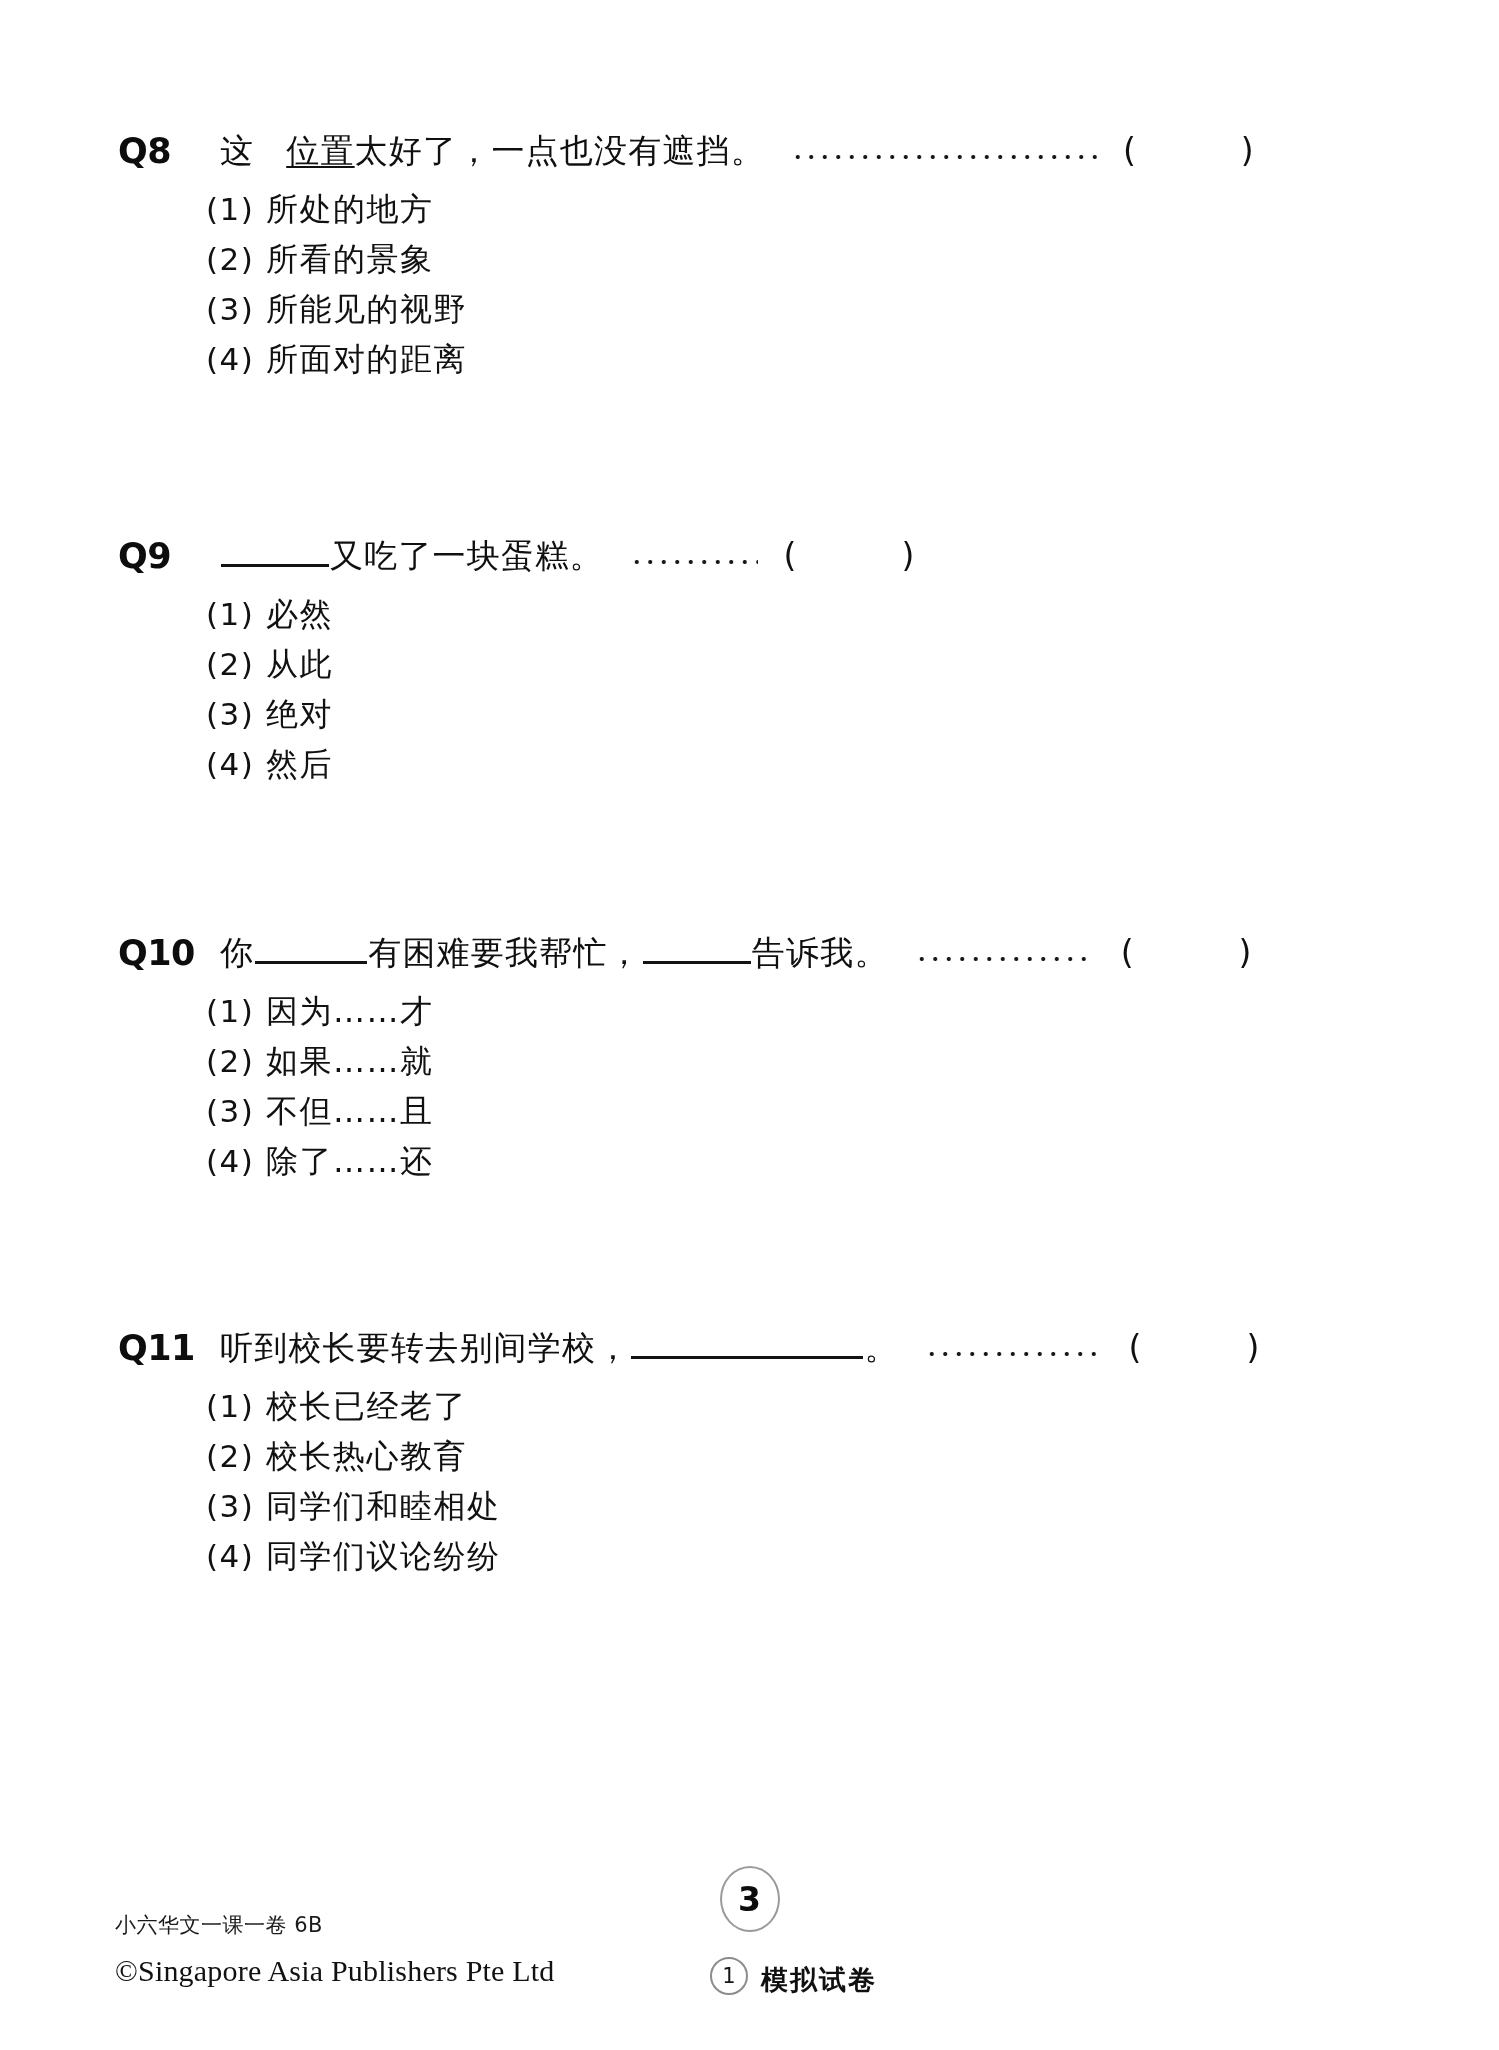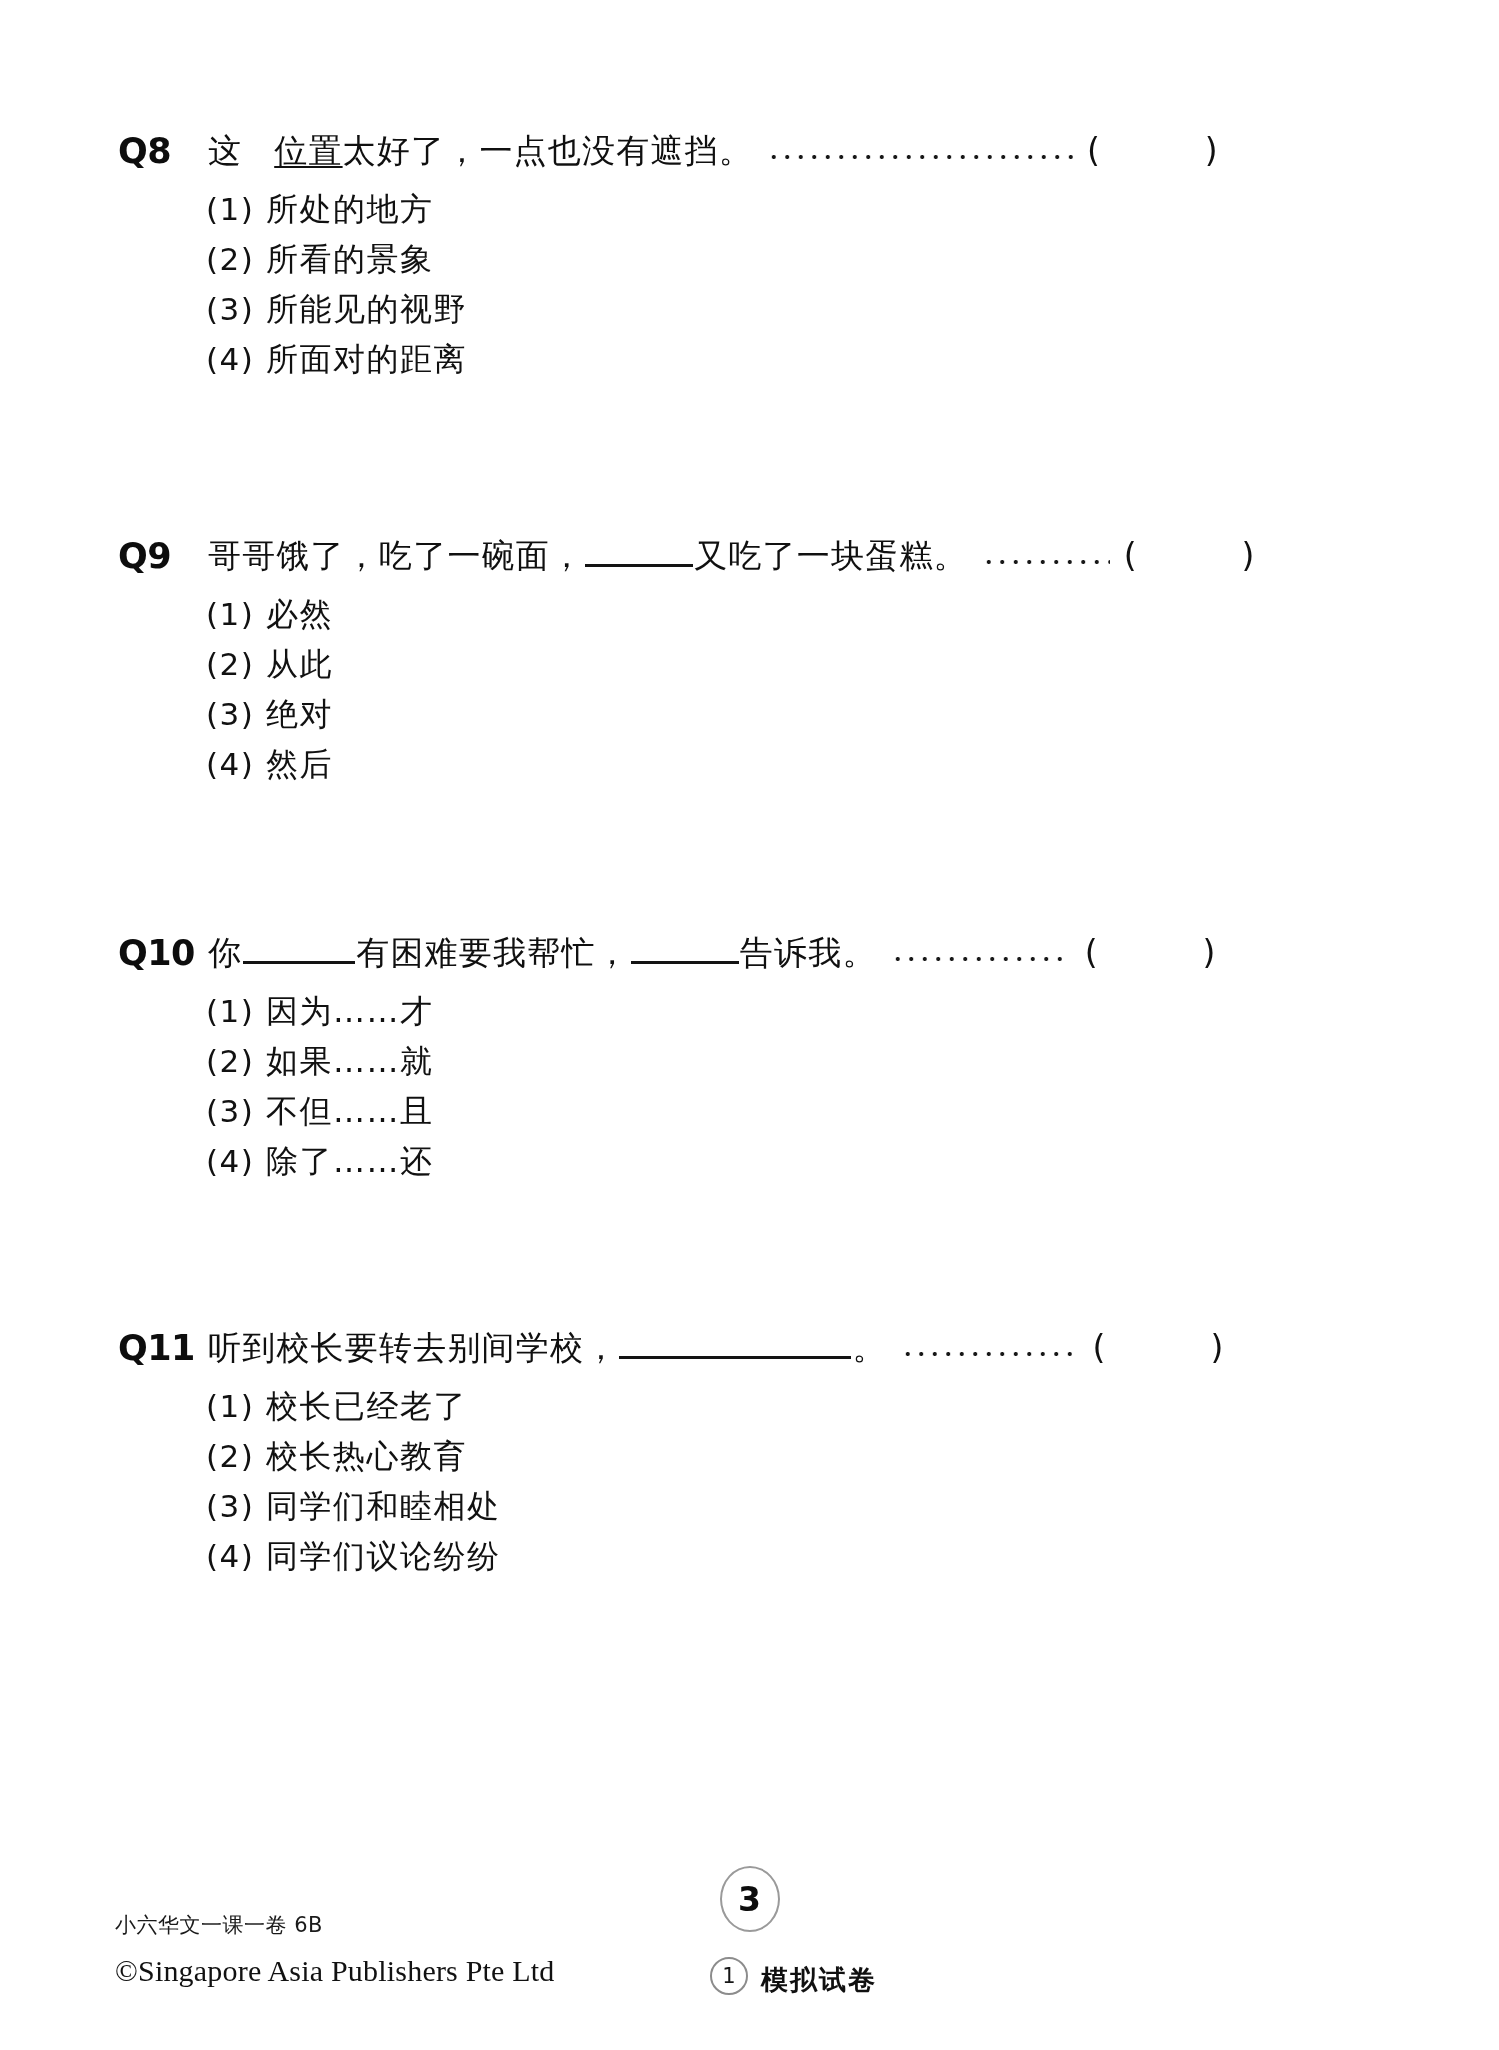--- a/index.html
+++ b/index.html
@@ -24,20 +24,21 @@
   .question-block {
     position: absolute;
     left: 118px;
     width: 1290px;
   }
 
   .q-headline {
     display: flex;
     align-items: flex-start;
     white-space: nowrap;
+    gap: 12px;
   }
 
   .q-number {
     font-family: "DejaVu Sans", "Liberation Sans", sans-serif;
     font-weight: bold;
     font-size: 35px;
     line-height: 46px;
     letter-spacing: -0.5px;
     width: 90px;
     flex: 0 0 90px;
@@ -238,21 +239,20 @@
         <span class="option-marker">(4)</span>
         <span class="option-text">所面对的距离</span>
       </div>
     </div>
   </div>
 
   <div class="question-block" style="top:533px;">
     <div class="q-headline">
       <span class="q-number">Q9</span>
       <span class="q-stem">
-        <span>哥哥饿了，吃了一碗面，</span>
           <span class="blank blank-sm"></span>
           <span>又吃了一块蛋糕。</span>
       </span>
       <span class="leader" style="width:128px;"></span>
       <span class="bracket-pair">(          )</span>
     </div>
     <div class="options">
       <div class="option-row">
         <span class="option-marker">(1)</span>
         <span class="option-text">必然</span>

